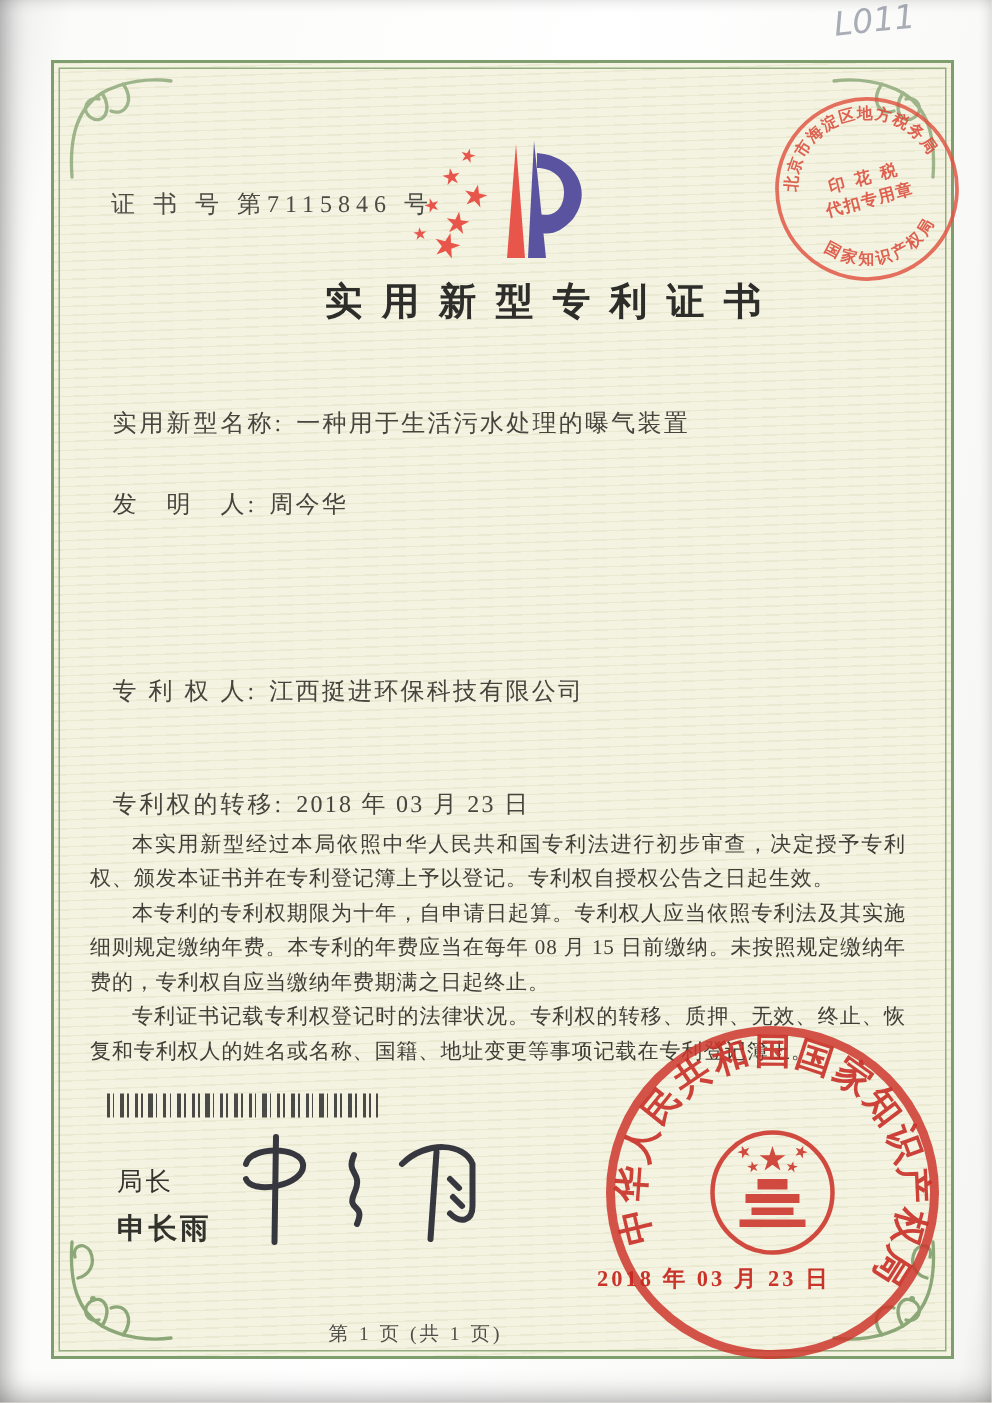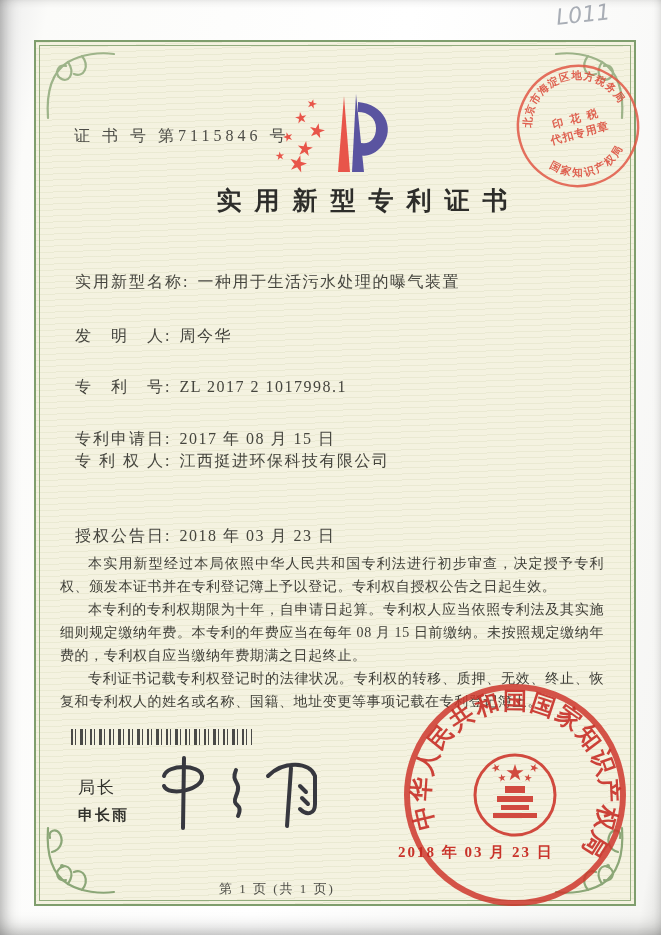--- a/index.html
+++ b/index.html
@@ -56,21 +56,21 @@
     text-align:justify;letter-spacing:.6px;
   }
   .body-text p{margin:0;text-indent:2em;}
   .barcode{
     position:absolute;left:71px;top:729px;width:181px;height:16px;opacity:.88;
     background:repeating-linear-gradient(90deg,
       #333 0 2px,#f4f2e0 2px 4px,#333 4px 5px,#f4f2e0 5px 9px,
       #333 9px 12px,#f4f2e0 12px 14px,#333 14px 15px,#f4f2e0 15px 19px);
   }
   .director-label{position:absolute;left:78px;top:776px;font-family:"Liberation Sans","DejaVu Sans",sans-serif;font-size:17px;font-weight:400;color:#33332e;letter-spacing:2px;}
-  .director-name{position:absolute;left:78px;top:806px;font-family:"Liberation Sans","DejaVu Sans",sans-serif;font-size:15px;font-weight:600;color:#33332e;letter-spacing:2px;}
+  .director-name{position:absolute;left:78px;top:806px;font-family:"Liberation Sans","DejaVu Sans",sans-serif;font-size:19px;font-weight:600;color:#33332e;letter-spacing:2px;}
   .signature{position:absolute;left:150px;top:752px;}
   .big-seal{position:absolute;left:398px;top:678px;}
   .seal-date{
     position:absolute;left:398px;top:843px;width:150px;
     font-size:15px;font-weight:700;color:rgba(198,40,32,.95);letter-spacing:2px;white-space:nowrap;
   }
   .tax-stamp{position:absolute;left:512px;top:60px;transform:rotate(-15deg);opacity:.92;}
   .footer{
     position:absolute;left:34px;top:880px;width:486px;text-align:center;
     font-size:13px;color:#4e4e48;letter-spacing:2px;
@@ -156,24 +156,22 @@
       <textPath href="#taxBottom" startOffset="50%" text-anchor="middle">国家知识产权局</textPath>
     </text>
     <text x="66" y="62" text-anchor="middle" font-size="11" font-weight="700" fill="rgba(219,75,58,.95)" letter-spacing="2">印 花 税</text>
     <text x="66" y="77" text-anchor="middle" font-size="11" font-weight="700" fill="rgba(219,75,58,.95)" letter-spacing="1">代扣专用章</text>
   </svg>
 
   <div class="title">实用新型专利证书</div>
 
   <div class="field f1"><span class="lab">发　明　人:</span><span class="val">周今华</span></div>
   <div class="field f0"><span class="lab">实用新型名称:</span><span class="val">一种用于生活污水处理的曝气装置</span></div>
-  <div class="field f2"><span class="lab">专　利　号:</span><span class="val">ZL 2017 2 1017998.1</span></div>
-  <div class="field f3"><span class="lab">专利申请日:</span><span class="val">2017 年 08 月 15 日</span></div>
   <div class="field f4"><span class="lab">专 利 权 人:</span><span class="val">江西挺进环保科技有限公司</span></div>
-  <div class="field f5"><span class="lab">授权公告日:</span><span class="val">2018 年 03 月 23 日</span></div>
+  <div class="field f5"><span class="lab">专利权的转移:</span><span class="val">2018 年 03 月 23 日</span></div>
 
   <div class="body-text">
     <p>本实用新型经过本局依照中华人民共和国专利法进行初步审查，决定授予专利权、颁发本证书并在专利登记簿上予以登记。专利权自授权公告之日起生效。</p>
     <p>本专利的专利权期限为十年，自申请日起算。专利权人应当依照专利法及其实施细则规定缴纳年费。本专利的年费应当在每年 08 月 15 日前缴纳。未按照规定缴纳年费的，专利权自应当缴纳年费期满之日起终止。</p>
     <p>专利证书记载专利权登记时的法律状况。专利权的转移、质押、无效、终止、恢复和专利权人的姓名或名称、国籍、地址变更等事项记载在专利登记簿上。</p>
   </div>
 
   <div class="barcode"></div>
 
   <div class="director-label">局长</div>

